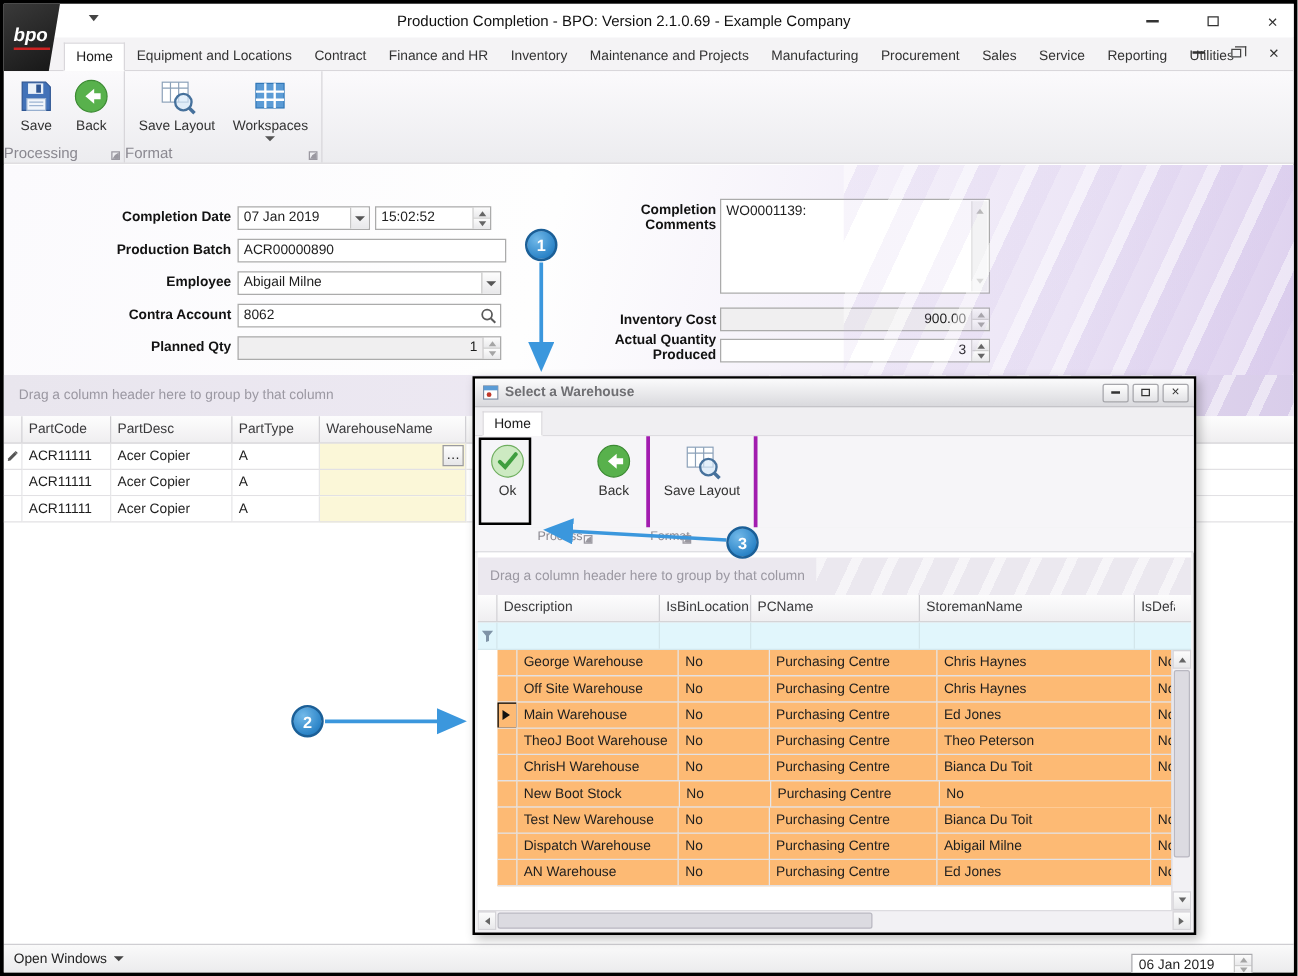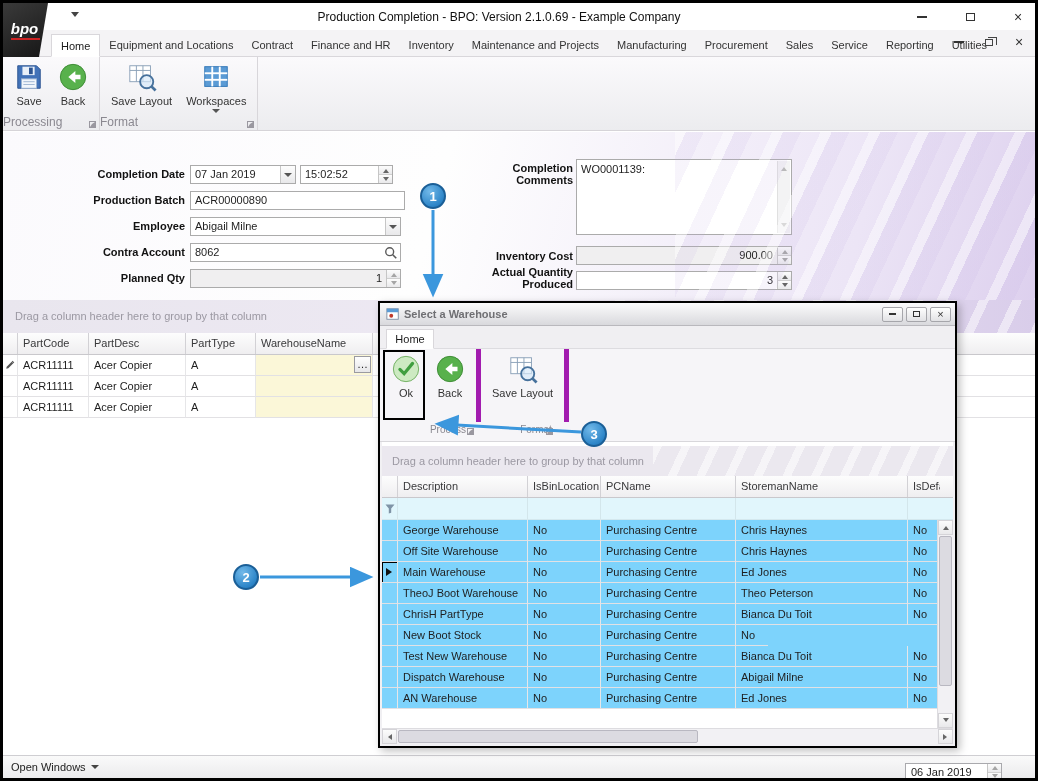--- a/index.html
+++ b/index.html
@@ -106,34 +106,34 @@
   .dtitle .dttext{ color:#6f6f73; font-weight:bold; flex:1; }
   .dwb{ width:21px; height:15px; margin-left:3px; border:1px solid #a6a6ab; border-radius:2px;
     background:linear-gradient(#fefefe,#e2e2e5); display:flex; align-items:center; justify-content:center; color:#333; font-size:9px; }
   .dwb .ic-min{ width:7px; height:2px; }
   .dwb .ic-max{ width:7px; height:6px; border-width:1px; }
   .dwb .x{ font-size:11px; line-height:11px; }
   .dtabs{ height:23px; background:#f0eff2; border-bottom:1px solid #dddce0; position:relative; }
   .dtab{ position:absolute; left:6px; top:3px; width:48px; height:20px; background:#fff;
     border:1px solid #d9d7db; border-bottom:1px solid #fff; text-align:center; line-height:19px; color:#1a1a1a; }
   .dribbon{ position:relative; height:73px; background:#f6f5f8; display:flex; }
-  .dgroup{ position:relative; border-right:5px solid #a21caf; display:flex; align-items:flex-start; padding:2px 4px 0 4px; }
+  .dgroup{ position:relative; border-right:3px solid #a21caf; display:flex; align-items:flex-start; padding:2px 4px 0 4px;gap:41px; }
   .ok-annot{ position:absolute; left:3px; top:1px; width:42px; height:70px; border:2px solid #000; pointer-events:none; z-index:3; }
   .dglabels{ height:20px; background:#f6f5f8; border-bottom:1px solid #d8d7db; position:relative; }
   .dgl{ position:absolute; top:0; height:17px; line-height:15px; text-align:center; color:#8a8890; font-size:10px;padding-left:40px; }
   .dgl.process{ left:0; width:96px; } .dgl.format{ left:97px; width:78px; }
   .dbody{ position:absolute; left:2px; right:2px; top:139px; bottom:2px; background:#fff; overflow:hidden; }
   .dhint{ margin-top:4px; height:30px; background:#ebe8ef; color:#9b98a2; line-height:30px; padding-left:10px; position:relative; }
   .dhint::after{ content:""; position:absolute; right:0; top:0; width:300px; height:100%;
     background:repeating-linear-gradient(115deg, rgba(255,255,255,.55) 0 8px, rgba(255,255,255,0) 8px 26px); }
   .dheader{ height:22px; display:flex; background:linear-gradient(#fdfdfd,#efeef0); border-bottom:1px solid #c9c8cc; }
   .dh{ border-right:1px solid #d2d1d5; line-height:21px; padding-left:5px; color:#39393b; overflow:hidden; white-space:nowrap; }
   .dfilter{ height:22px; display:flex; background:#e1f6fc; border-bottom:1px solid #d4e8ee; }
   .df{ border-right:1px solid #d3e6eb; height:100%; }
-  .drow{ height:21px; display:flex; background:#7dd3fc; }
+  .drow{ height:21px; display:flex; background:#fdba74;margin-left:16px; }
   .dc{ border-right:1px solid #e6e6e8; border-bottom:1px solid #e2e1e4; line-height:20px; padding-left:5px; overflow:hidden; white-space:nowrap; }
   .dcol-ind{ width:16px; padding-left:0; position:relative; display:flex; align-items:center; justify-content:center; }
   .dcol-desc{ width:130px; } .dcol-bin{ width:73px; } .dcol-pc{ width:135px; } .dcol-store{ width:172px; } .dcol-def{ width:32px; border-right:none; }
   .row-arrow{ width:0; height:0; border:4px solid transparent; border-left:6px solid #111; margin-left:3px; }
   .ind-annot{ position:absolute; left:-1px; top:-1px; width:18px; height:23px; border:2px solid #000; z-index:3; }
   .vscroll{ position:absolute; right:0; top:78px; bottom:16px; width:16px; background:#f2f1f4; border-left:1px solid #dddce0; }
   .vs-btn{ position:absolute; left:0; right:0; height:15px; background:linear-gradient(#fcfcfc,#e9e9eb); border:1px solid #d5d4d8; display:flex; align-items:center; justify-content:center; }
   .vs-btn.top{ top:0; } .vs-btn.bot{ bottom:0; }
   .vs-thumb{ position:absolute; left:1px; right:1px; top:16px; height:150px; background:#dcdbe1; border:1px solid #b9b8c1; border-radius:2px; }
   .hscroll{ position:absolute; left:0; right:0; bottom:0; height:16px; background:#f2f1f4; border-top:1px solid #dddce0; }
@@ -523,21 +523,21 @@
       <div class="drow">
         <div class="dc dcol-ind"></div>
         <div class="dc dcol-desc">TheoJ Boot Warehouse</div>
         <div class="dc dcol-bin">No</div>
         <div class="dc dcol-pc">Purchasing Centre</div>
         <div class="dc dcol-store">Theo Peterson</div>
         <div class="dc dcol-def">No</div>
       </div>
       <div class="drow">
         <div class="dc dcol-ind"></div>
-        <div class="dc dcol-desc">ChrisH PartType</div>
+        <div class="dc dcol-desc">ChrisH Warehouse</div>
         <div class="dc dcol-bin">No</div>
         <div class="dc dcol-pc">Purchasing Centre</div>
         <div class="dc dcol-store">Bianca Du Toit</div>
         <div class="dc dcol-def">No</div>
       </div>
       <div class="drow">
         <div class="dc dcol-ind"></div>
         <div class="dc dcol-desc">New Boot Stock</div>
         <div class="dc dcol-bin">No</div>
         <div class="dc dcol-pc">Purchasing Centre</div>

